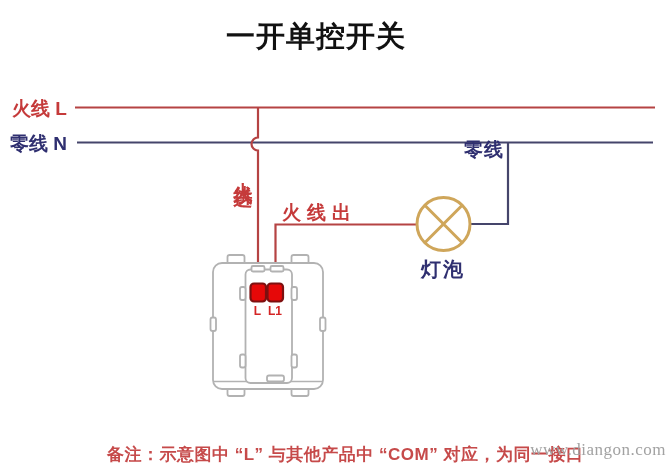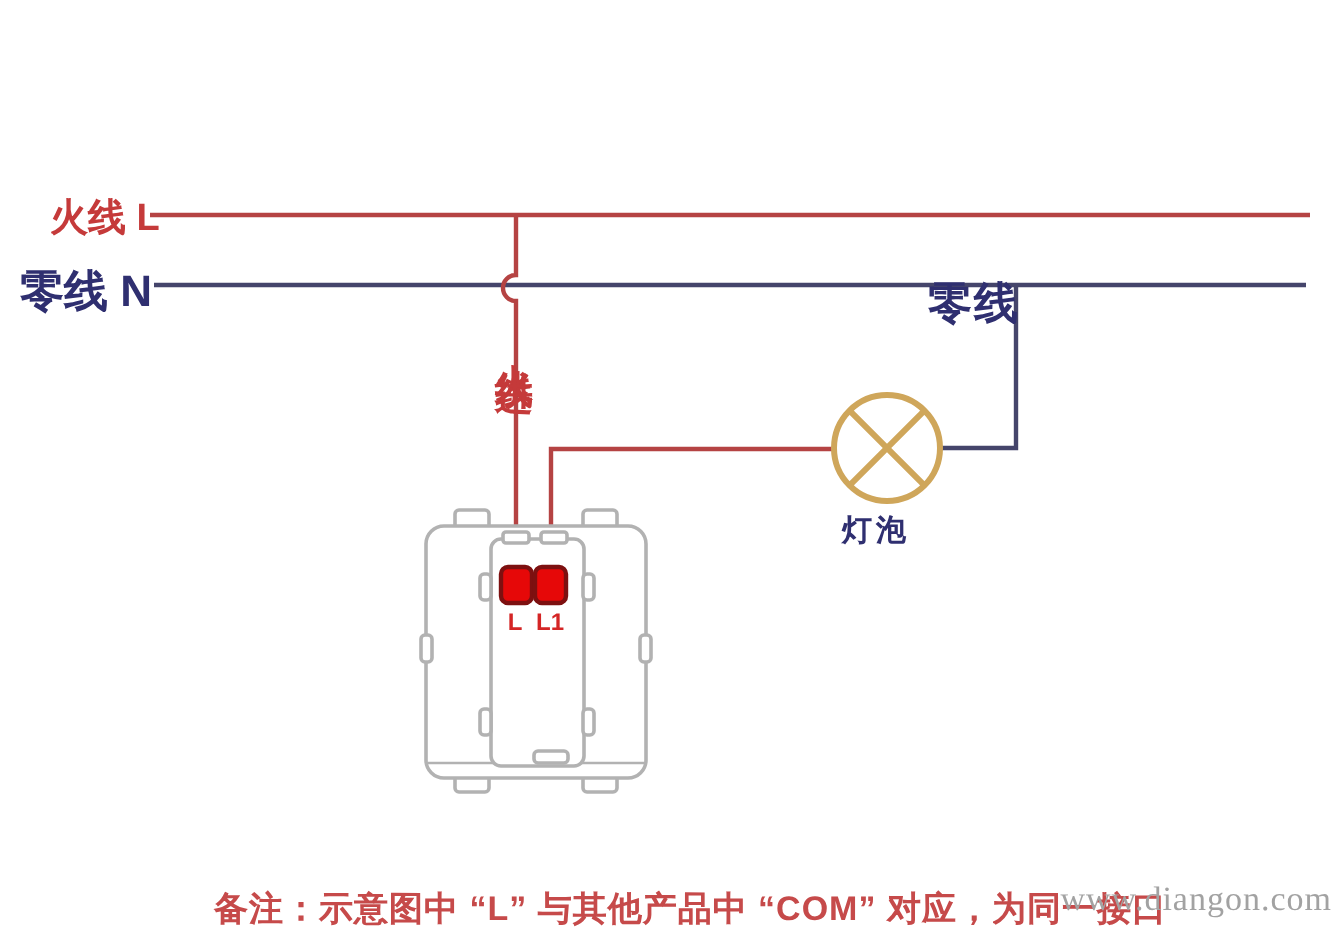--- a/index.html
+++ b/index.html
@@ -14,35 +14,36 @@
   }
   svg{position:absolute;left:0;top:0;}
   .wire-live{stroke:var(--live-wire,#b54343);stroke-width:2.2;fill:none;}
   .wire-neutral{stroke:var(--neutral-wire,#45456b);stroke-width:2.2;fill:none;}
   .lamp{stroke:var(--lamp-gold,#cfa65a);stroke-width:3;fill:none;}
   .lamp-circle{fill:#ffffff;}
   .dev{stroke:var(--device-outline,#b2b2b2);stroke-width:1.8;fill:#ffffff;}
   .dev-line{stroke:var(--device-outline,#b2b2b2);stroke-width:1.3;fill:none;}
   .terminal{fill:var(--terminal-fill,#e60808);stroke:var(--terminal-border,#7d1010);stroke-width:2.2;}
   .lbl{position:absolute;font-weight:bold;white-space:nowrap;}
-  .lbl-red{color:var(--label-red,#c53a3a);font-size:19px;margin-left:13px;}
-  .lbl-navy{color:var(--label-navy,#2f2f70);font-size:22px;}
+  .lbl-red{color:var(--label-red,#c53a3a);font-size:19px;}
+  .lbl-navy{color:var(--label-navy,#2f2f70);font-size:19px;}
   .lbl-vertical{writing-mode:vertical-rl;letter-spacing:3px;line-height:21px;}
   .terminal-lbl{position:absolute;font-weight:bold;font-size:12px;text-align:center;
     color:var(--terminal-text,#d42525);}
   .note{position:absolute;left:107px;top:426px;font-size:17px;font-weight:bold;
     letter-spacing:0.5px;color:var(--note-red,#c64a4a);margin-top:17px;}
   .watermark{position:absolute;right:1px;top:440px;font-size:17px;letter-spacing:0.5px;
     color:var(--watermark-gray,#a2a2a2);font-family:Liberation Serif, serif;}
 </style>
 </head>
 <body>
 
 <div class="canvas">
 
+  <h1 class="page-title">一开单控开关</h1>
 
   <svg width="667" height="467" viewBox="0 0 667 467">
 
     <path class="wire-neutral" d="M77 142.5 H653"></path>
     <path class="wire-live" d="M75 107.5 H655"></path>
 
     <path class="wire-neutral" d="M508 143 V224 H470"></path>
 
     <path class="wire-live" d="M258 108 V137.5 A6.5 6.5 0 0 0 258 150.5 V288"></path>
 
@@ -71,22 +72,23 @@
 
     <g>
       <circle class="lamp lamp-circle" cx="443.5" cy="224" r="26.5"></circle>
       <path class="lamp" d="M424.8 205.3 L462.2 242.7 M462.2 205.3 L424.8 242.7"></path>
     </g>
   </svg>
 
   <div class="lbl lbl-red" style="left:12px;top:96px;">火线 L</div>
   <div class="lbl lbl-navy" style="left:10px;top:131px;">零线 N</div>
   <div class="lbl lbl-red lbl-vertical" style="left:233px;top:166px;">火线进</div>
+  <div class="lbl lbl-red" style="left:282px;top:200px;letter-spacing:6px;">火线出</div>
   <div class="lbl lbl-navy" style="left:464px;top:137px;letter-spacing:1px;">零线</div>
-  <div class="lbl lbl-navy" style="left:421px;top:256px;font-size:15px;letter-spacing:2px;">灯泡</div>
+  <div class="lbl lbl-navy" style="left:421px;top:256px;font-size:20px;letter-spacing:2px;">灯泡</div>
 
   <div class="terminal-lbl" style="left:249px;top:304px;width:17px;">L</div>
   <div class="terminal-lbl" style="left:265px;top:304px;width:20px;">L1</div>
 
   <div class="note">备注：示意图中 “L” 与其他产品中 “COM” 对应，为同一接口</div>
   <div class="watermark">www.diangon.com</div>
 
 </div>
 
 </body></html>

